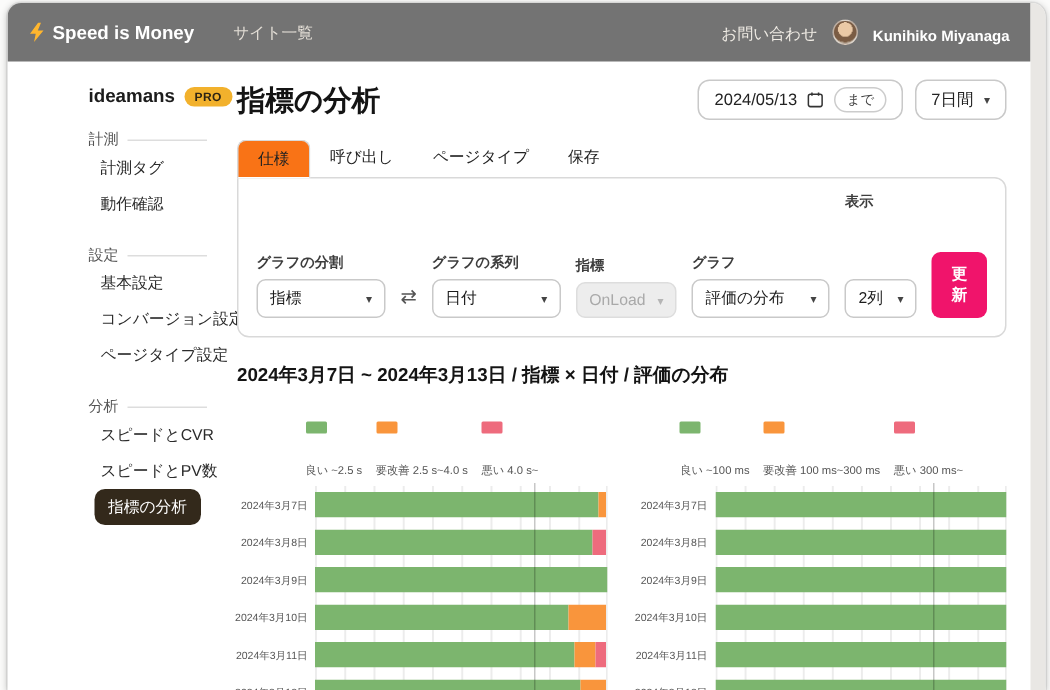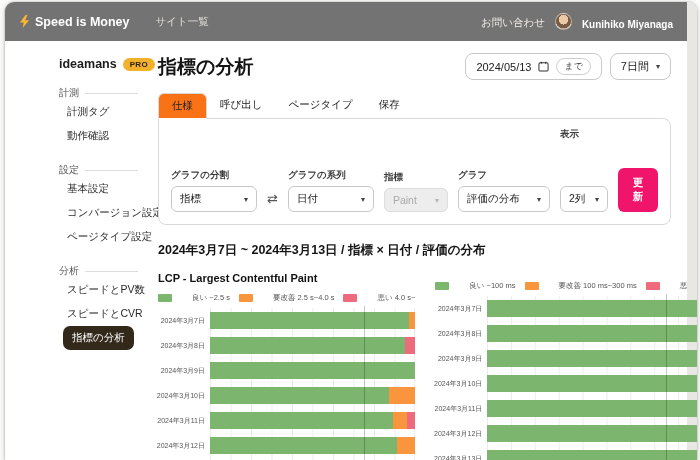--- a/index.html
+++ b/index.html
@@ -73,21 +73,21 @@
   .update-btn { margin-left:auto; background:#f0146b; color:#fff; border:none;
     font-size:10.5px; font-weight:bold; border-radius:6px; padding:8px 13px; cursor:pointer; }
 
   .section-heading { margin-top:17px; font-size:12.5px; font-weight:bold; color:#141414; }
 
   
   .charts { display:grid; grid-template-columns:1fr 1fr; gap:20px; margin-top:13px; }
   .chart-title { font-size:11px; font-weight:bold; color:#111; }
   .chart-legend { display:flex; justify-content:center; align-items:center;
     gap:9px; margin-top:9px; }
-  .legend-item { display:flex; align-items:center; gap:20px; cursor:pointer; }
+  .legend-item { display:flex; gap:20px; cursor:pointer;flex-direction:column; }
   .legend-swatch { width:14px; height:8px; border-radius:1px; display:inline-block; }
   .legend-label { font-size:7.5px; color:#555; white-space:nowrap; }
   .chart-body { display:flex; margin-top:5px; }
   .ylabels { width:52px; flex:0 0 auto; }
   .ylabels .row-label { height:25px; display:flex; align-items:center;
     justify-content:flex-end; padding-right:5px; font-size:7px; color:#555; white-space:nowrap; }
   .plot { flex:1; position:relative;
     background-image:linear-gradient(to right, #ececec 1px, transparent 1px);
     background-size:10% 100%; }
   .plot::after { content:""; position:absolute; right:0; top:0; bottom:0; width:1px; background:#ececec; }
@@ -150,22 +150,22 @@
           <div class="side-items">
             <div class="side-item">基本設定</div>
             <div class="side-item">コンバージョン設定</div>
             <div class="side-item">ページタイプ設定</div>
           </div>
         </div>
 
         <div class="side-section">
           <div class="side-title">分析</div>
           <div class="side-items">
+            <div class="side-item">スピードとCVR</div>
             <div class="side-item">スピードとPV数</div>
-            <div class="side-item">スピードとCVR</div>
             <div class="side-item active">指標の分析</div>
           </div>
         </div>
       </aside>
 
       <main class="content">
 
         <div class="content-head">
           <h1 class="page-title">指標の分析</h1>
           <div class="head-controls">
@@ -206,21 +206,21 @@
           <div class="field">
             <span class="field-label">グラフの系列</span>
             <div class="select w-series">
               <span>日付</span>
               <span class="caret">▾</span>
             </div>
           </div>
           <div class="field">
             <span class="field-label">指標</span>
             <div class="select disabled w-metric">
-              <span>Paint</span>
+              <span>OnLoad</span>
               <span class="caret">▾</span>
             </div>
           </div>
           <div class="field">
             <span class="field-label">グラフ</span>
             <div class="select w-graph">
               <span>評価の分布</span>
               <span class="caret">▾</span>
             </div>
           </div>
@@ -231,21 +231,20 @@
               <span class="caret">▾</span>
             </div>
           </div>
           <button class="update-btn">更新</button>
         </div>
 
         <h2 class="section-heading">2024年3月7日 ~ 2024年3月13日 / 指標 × 日付 / 評価の分布</h2>
 
         <div class="charts">
           <section class="chart">
-            <div class="chart-title">LCP - Largest Contentful Paint</div>
             <div class="chart-legend">
                 <span class="legend-item">
                   <span class="legend-swatch" style="background: rgb(124, 181, 110);"></span>
                   <span class="legend-label">良い ~2.5 s</span>
                 </span>
                 <span class="legend-item">
                   <span class="legend-swatch" style="background: rgb(249, 149, 60);"></span>
                   <span class="legend-label">要改善 2.5 s~4.0 s</span>
                 </span>
                 <span class="legend-item">

